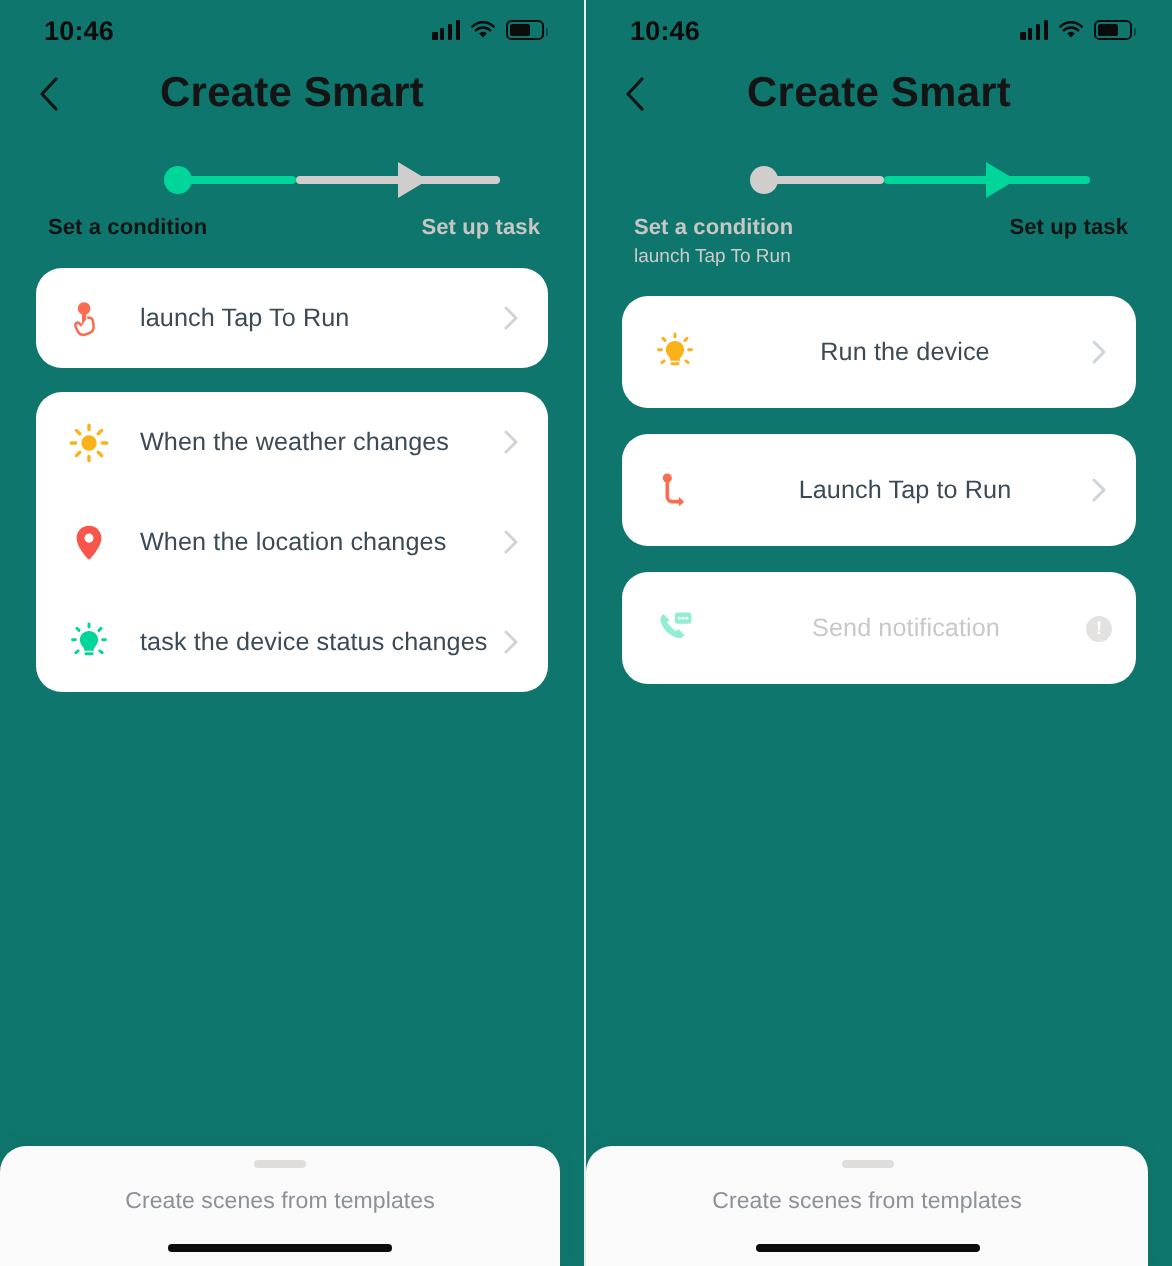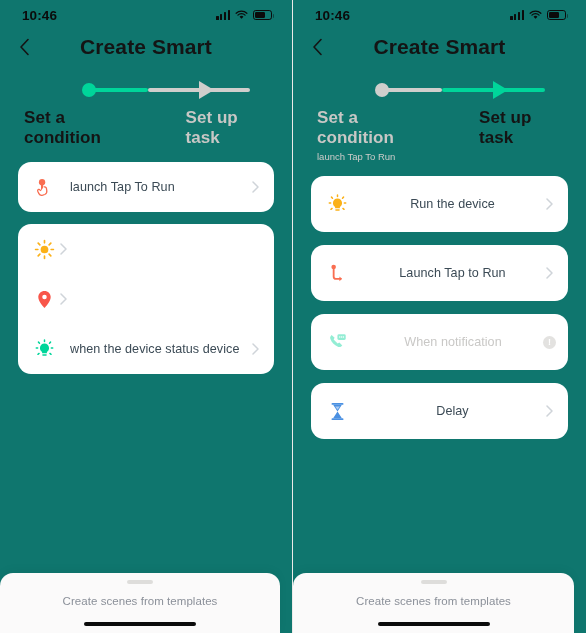--- a/index.html
+++ b/index.html
@@ -86,21 +86,21 @@
     width:0; height:0;
     border-top:9px solid transparent;
     border-bottom:9px solid transparent;
   }
   .step-labels {
     display:flex; justify-content:space-between;
     padding:8px 8px 0 10px;
   }
   .step-col { display:flex; flex-direction:column; }
   .step-col.right { align-items:flex-end;margin-left:48px; }
-  .step-label { font-size:17px; font-weight:bold; letter-spacing:0.05px; }
+  .step-label { font-size:11px; font-weight:bold; letter-spacing:0.05px; }
   .step-label.active   { color:#141414; }
   .step-label.inactive { color:#c8c7c5; }
   .step-sub {
     font-size:9.5px; color:#cdccca; margin-top:3px; font-weight:normal;
   }
 
   
   .cards { padding:0 18px; margin-top:14px; }
   .card {
     background:#ffffff;
@@ -239,54 +239,56 @@
         <div class="row">
           <div class="row-ico">
             <svg width="21" height="21" viewBox="0 0 24 24">
               <circle cx="12" cy="12" r="4.4" fill="#fbb118"></circle>
               <g stroke="#fbb118" stroke-width="1.9" stroke-linecap="round">
                 <path d="M12 1.8v2.6M12 19.6v2.6M1.8 12h2.6M19.6 12h2.6"></path>
                 <path d="M4.8 4.8l1.9 1.9M17.3 17.3l1.9 1.9M19.2 4.8l-1.9 1.9M6.7 17.3l-1.9 1.9"></path>
               </g>
             </svg>
           </div>
+          <div class="row-label">When the weather changes</div>
           <div class="chev">
             <svg width="7" height="12" viewBox="0 0 7 12">
                 <path d="M1 1l5 5-5 5" stroke="#cfd4d9" stroke-width="1.5" fill="none" stroke-linecap="round" stroke-linejoin="round"></path>
               </svg>
           </div>
         </div>
 
         <div class="row">
           <div class="row-ico">
             <svg width="21" height="21" viewBox="0 0 24 24">
               <path d="M12 2.2c-4 0-7.1 3.1-7.1 7 0 5.2 6.2 11.6 6.5 11.9a.9.9 0 0 0 1.2 0c.3-.3 6.5-6.7 6.5-11.9 0-3.9-3.1-7-7.1-7z" fill="#f8564a"></path>
               <circle cx="12" cy="9.2" r="2.6" fill="#ffffff"></circle>
             </svg>
           </div>
+          <div class="row-label">When the location changes</div>
           <div class="chev">
             <svg width="7" height="12" viewBox="0 0 7 12">
                 <path d="M1 1l5 5-5 5" stroke="#cfd4d9" stroke-width="1.5" fill="none" stroke-linecap="round" stroke-linejoin="round"></path>
               </svg>
           </div>
         </div>
 
 
         <div class="row">
           <div class="row-ico">
             <svg width="21" height="21" viewBox="0 0 24 24">
               <path d="M12 5.2c-2.9 0-5.2 2.2-5.2 5 0 1.9 1 3.3 1.9 4.2.4.4.6.9.6 1.4v.6h5.4v-.6c0-.5.2-1 .6-1.4.9-.9 1.9-2.3 1.9-4.2 0-2.8-2.3-5-5.2-5z" fill="#00d59a"></path>
               <rect x="9.4" y="17.3" width="5.2" height="1.7" rx=".8" fill="#00d59a"></rect>
               <g stroke="#00d59a" stroke-width="1.7" stroke-linecap="round">
                 <path d="M12 1.2v1.6M2.6 10.2h1.6M19.8 10.2h1.6"></path>
                 <path d="M5.1 3.6l1.2 1.2M18.9 3.6l-1.2 1.2M4.5 17.5l1.3-1M19.5 17.5l-1.3-1"></path>
               </g>
             </svg>
           </div>
-          <div class="row-label">when the device status device</div>
+          <div class="row-label">task the device status changes</div>
           <div class="chev">
             <svg width="7" height="12" viewBox="0 0 7 12">
                 <path d="M1 1l5 5-5 5" stroke="#cfd4d9" stroke-width="1.5" fill="none" stroke-linecap="round" stroke-linejoin="round"></path>
               </svg>
           </div>
         </div>
 
       </div>
     </div>
 
@@ -393,43 +395,25 @@
             <svg width="21" height="21" viewBox="0 0 24 24" opacity="0.42">
               <path d="M4.3 4.6c-.7.9-.9 2.1-.5 3.2 1.4 4.2 5 7.8 9.2 9.2 1.1.4 2.3.2 3.2-.5l1.3-1-3.4-3.4-1.9 1.1-4.6-4.6 1.1-1.9L5.3 3.3z" fill="#00d59a"></path>
               <rect x="11.9" y="2.6" width="9.5" height="6.4" rx="1.7" fill="#00d59a"></rect>
               <g fill="#ffffff">
                 <circle cx="14.6" cy="5.8" r=".85"></circle>
                 <circle cx="16.7" cy="5.8" r=".85"></circle>
                 <circle cx="18.8" cy="5.8" r=".85"></circle>
               </g>
             </svg>
           </div>
-          <div class="row-label">When notification</div>
+          <div class="row-label">Send notification</div>
           <div class="info-dot">!</div>
         </div>
       </div>
 
-      <div class="card">
-        <div class="row">
-          <div class="row-ico">
-            <svg width="21" height="21" viewBox="0 0 24 24">
-              <rect x="5.2" y="2.2" width="13.6" height="2.1" rx="1" fill="#4a90e2"></rect>
-              <rect x="5.2" y="19.7" width="13.6" height="2.1" rx="1" fill="#4a90e2"></rect>
-              <path d="M7 4.3h10L12 12l5 7.7H7L12 12z" fill="#4a90e2"></path>
-              <path d="M9.3 6.2h5.4L12 10z" fill="#ffffff" opacity=".55"></path>
-            </svg>
-          </div>
-          <div class="row-label">Delay</div>
-          <div class="chev">
-            <svg width="7" height="12" viewBox="0 0 7 12">
-                <path d="M1 1l5 5-5 5" stroke="#cfd4d9" stroke-width="1.5" fill="none" stroke-linecap="round" stroke-linejoin="round"></path>
-              </svg>
-          </div>
-        </div>
-      </div>
 
     </div>
 
     <div class="sheet">
       <div class="sheet-handle"></div>
       <div class="sheet-text">Create scenes from templates</div>
       <div class="home-ind"></div>
     </div>
   </div>
 

